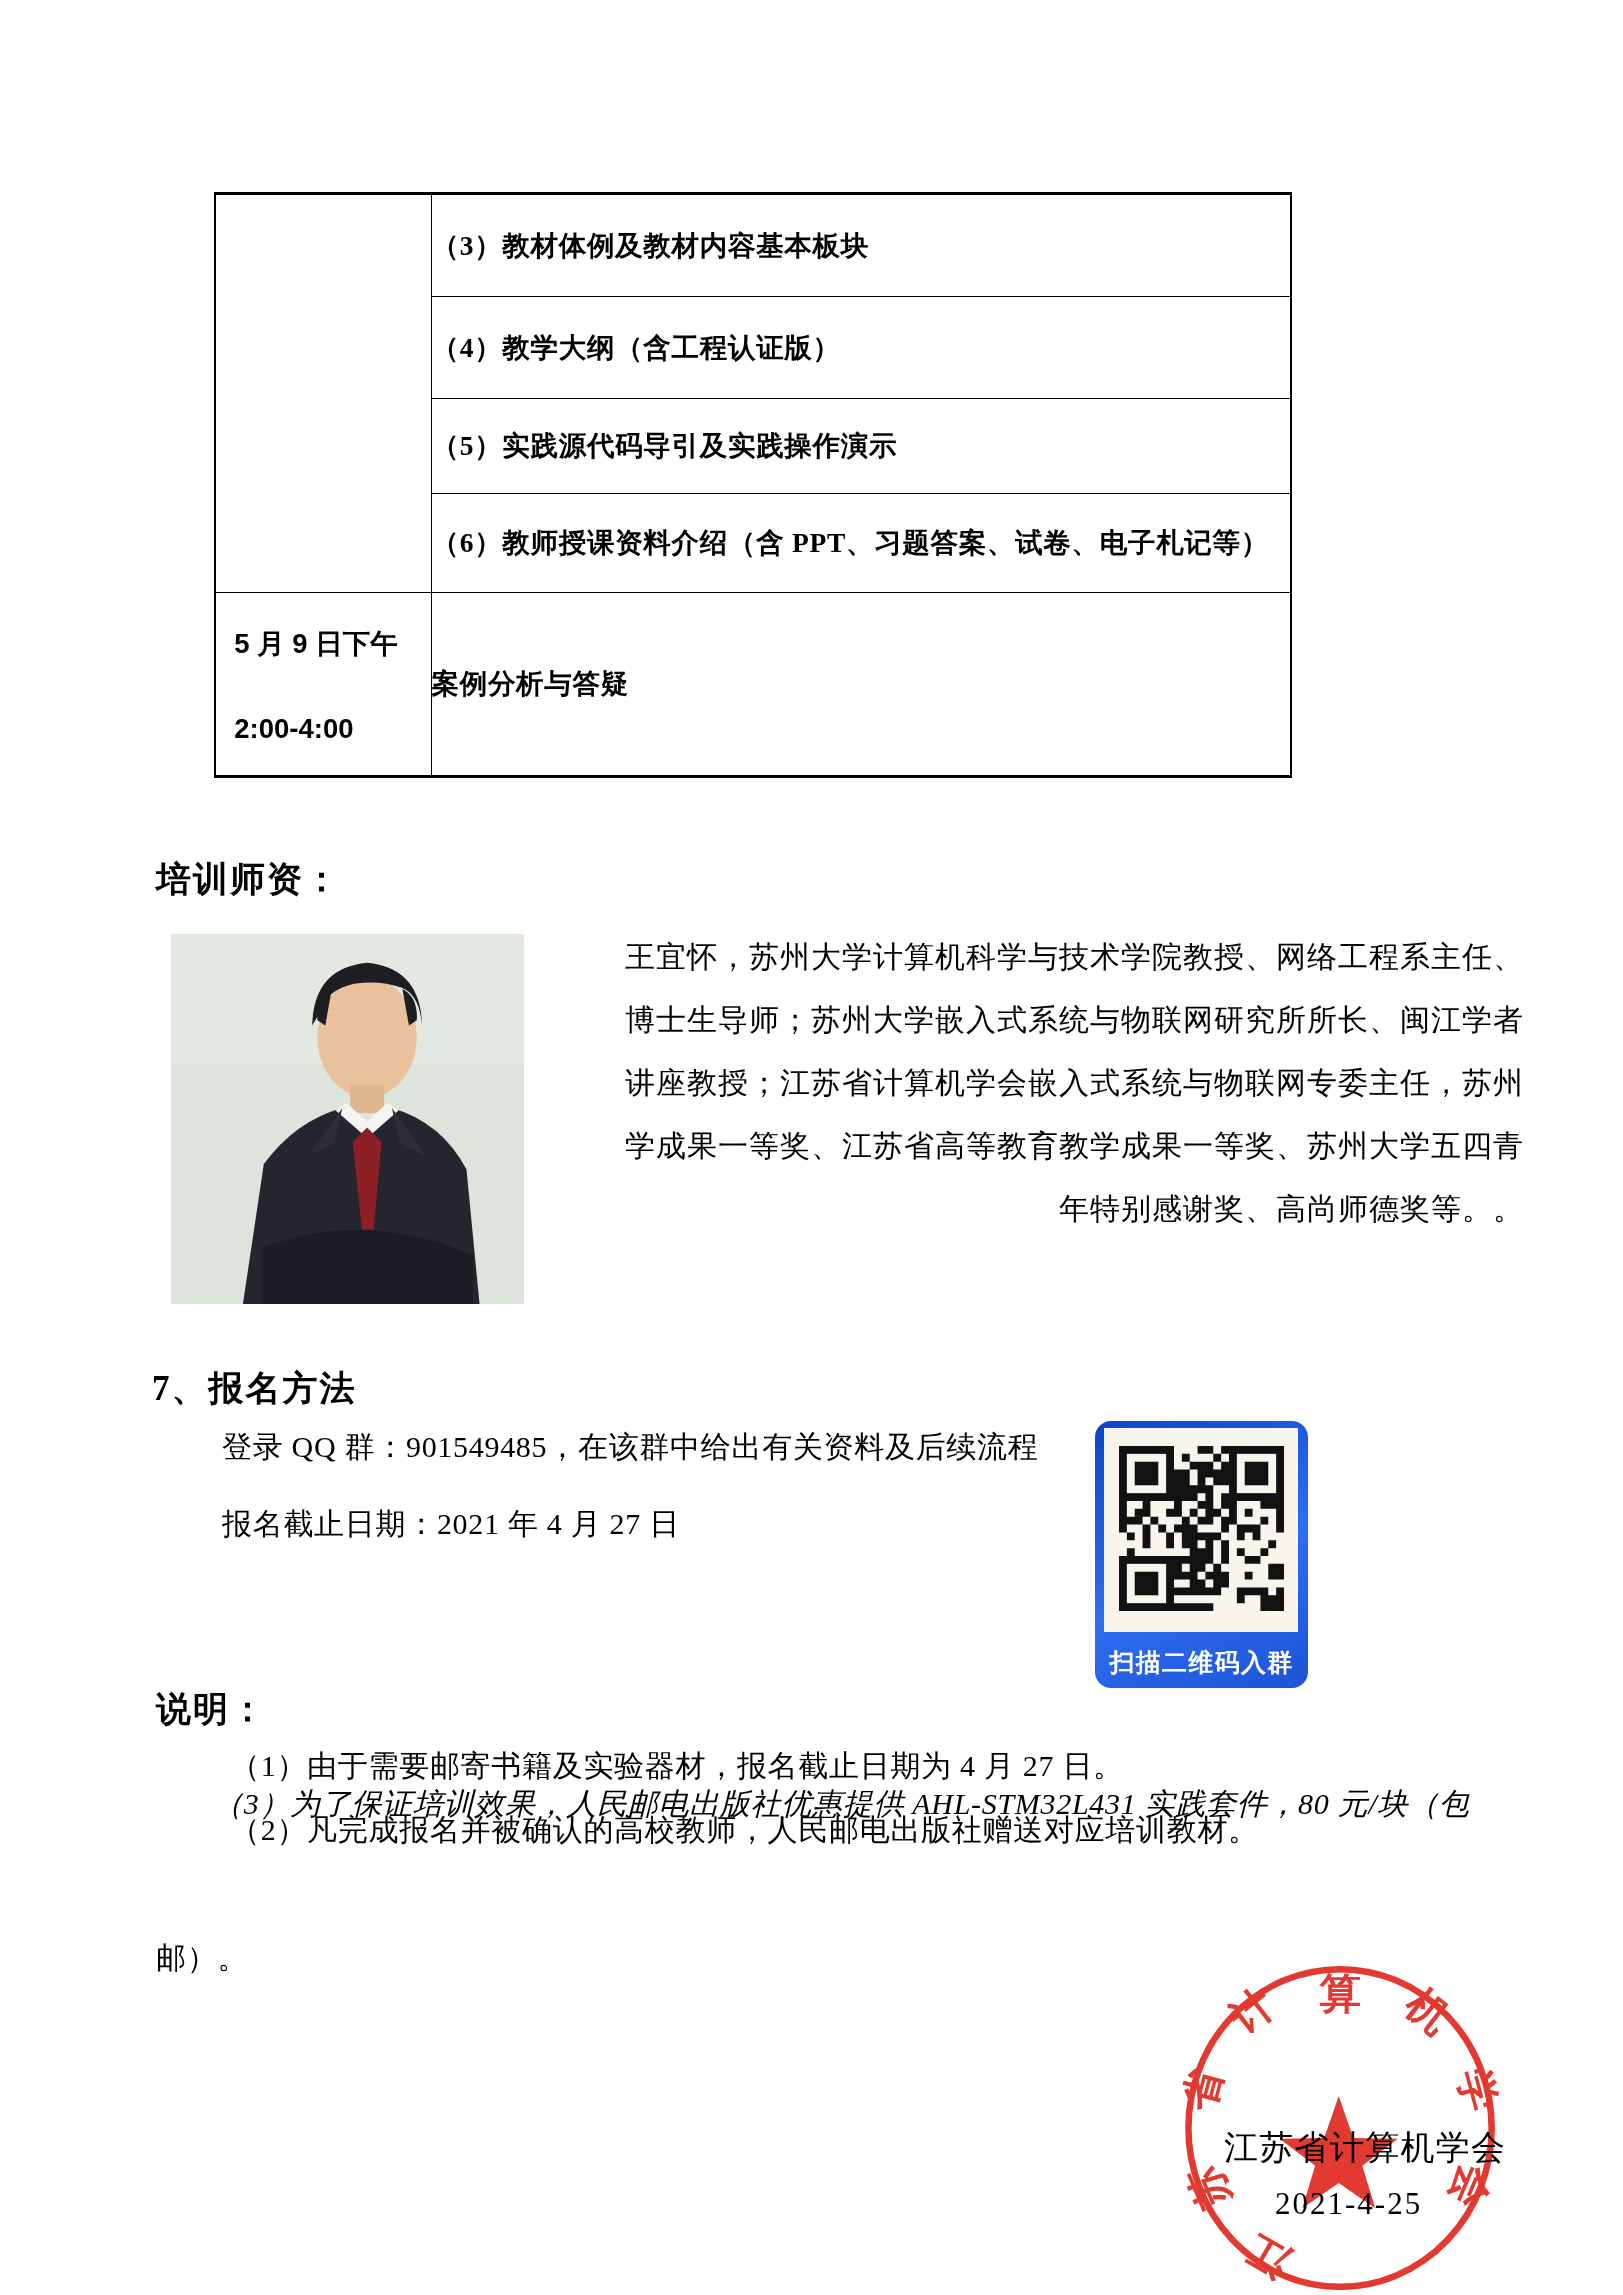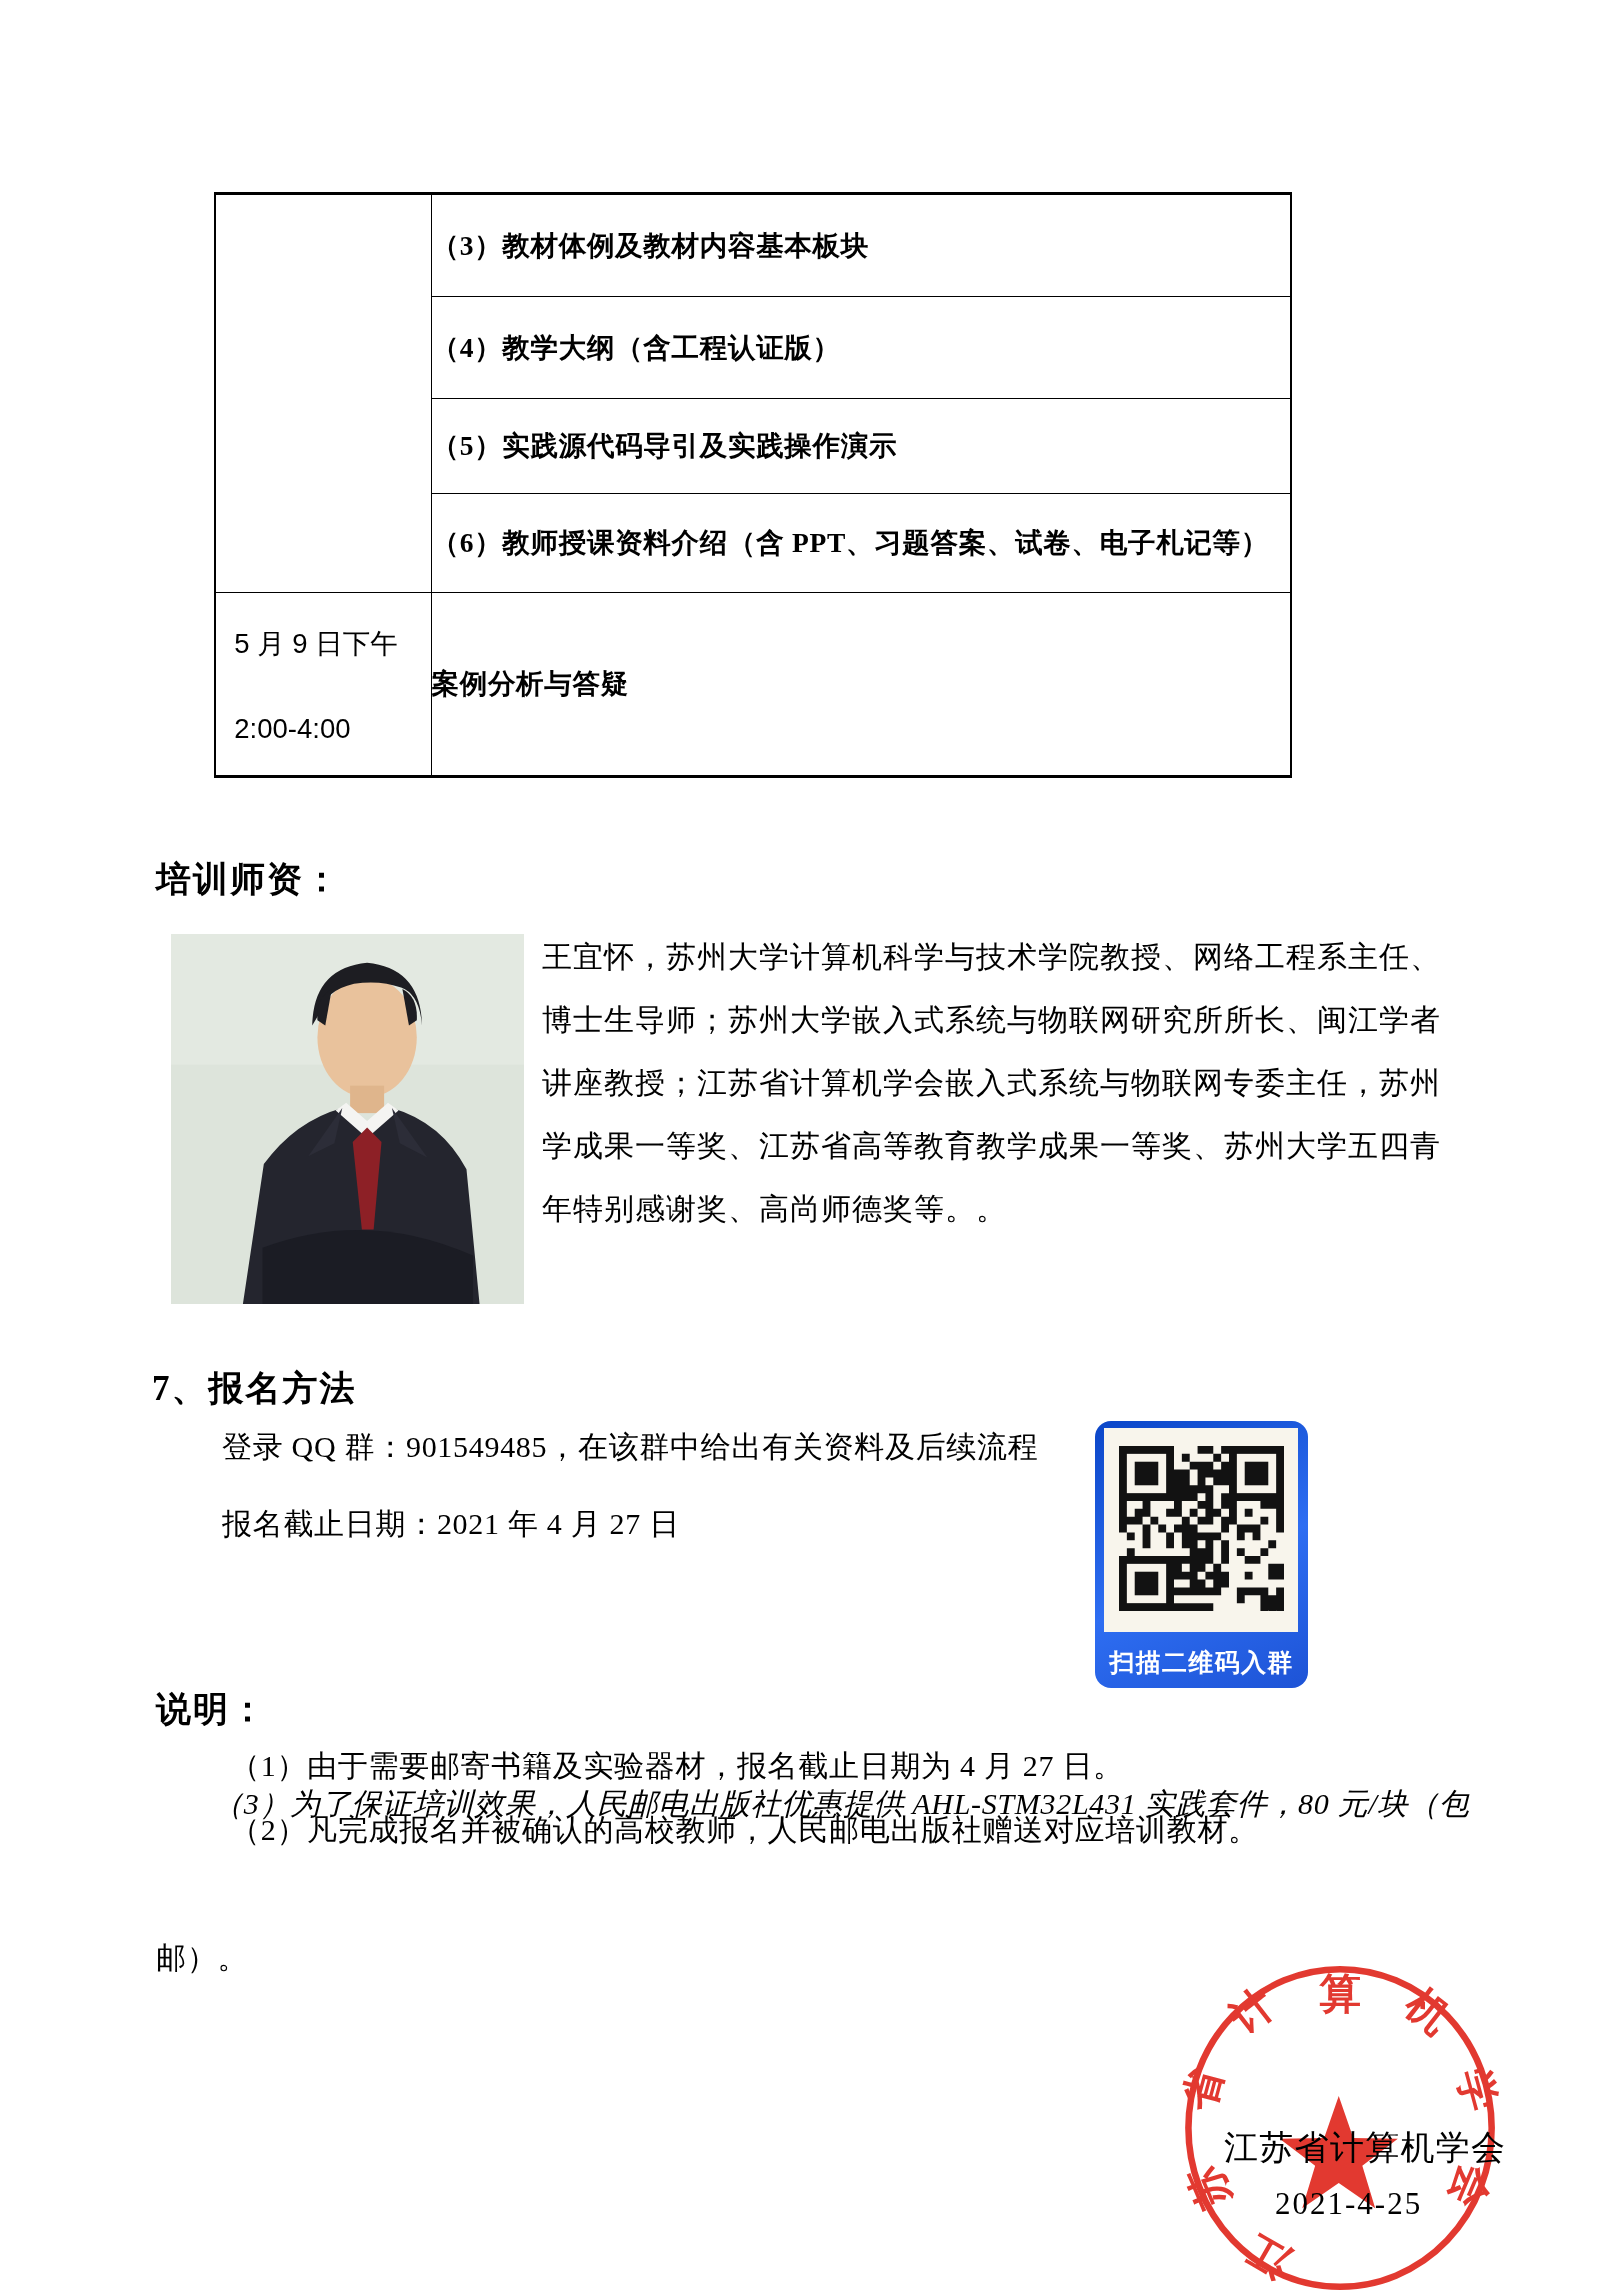--- a/index.html
+++ b/index.html
@@ -6,29 +6,29 @@
   .page{position:relative;width:1623px;height:2295px;background:#ffffff;overflow:hidden;
         font-family:"Liberation Serif","DejaVu Serif",serif;color:#000;}
 
   
   table.schedule{position:absolute;left:214px;top:192px;width:1078px;
         border-collapse:collapse;table-layout:fixed;
         border:2px solid #000;border-top:3.9px solid #000;border-bottom:3.9px solid #000;}
   table.schedule td{border:1.3px solid #000;vertical-align:middle;padding:0;}
   td.cell-item{font-family:Liberation Serif, serif;font-weight:bold;
         font-size:27.5px;padding-left:36px;letter-spacing:0.7px;}
-  .time-cell{font-family:"Liberation Sans","DejaVu Sans",sans-serif;font-weight:normal;
+  .time-cell{font-family:"Liberation Sans","DejaVu Sans",sans-serif;font-weight:bold;
         font-size:27.5px;display:flex;flex-direction:column;justify-content:space-between;
         box-sizing:border-box;height:182px;padding:33px 3.9px 30px 18.3px;}
 
   
   .h-bold{position:absolute;font-size:35px;font-weight:bold;letter-spacing:2px;white-space:nowrap;}
   .bodyline{position:absolute;font-size:30px;letter-spacing:0.7px;white-space:nowrap;}
 
-  .bio{position:absolute;left:542px;top:925px;width:982px;}
+  .bio{position:absolute;left:542px;top:925px;width:982px;text-align:right;}
   .bio div{font-size:30px;letter-spacing:1px;line-height:63px;white-space:nowrap;}
 
   
   .photo{position:absolute;left:171px;top:934px;width:353px;height:370px;}
 
   
   .qr-block{position:absolute;left:1095px;top:1421px;width:213px;height:267px;
         background:linear-gradient(155deg,#0b46c8 0%,#2e6ef2 55%,#1d53d6 100%);border-radius:16px;}
   .qr-white{position:absolute;left:9.2px;top:6.5px;width:194px;height:204px;background:#f8f5ec;}
   .qr-white svg{position:absolute;left:14.4px;top:18.3px;}

